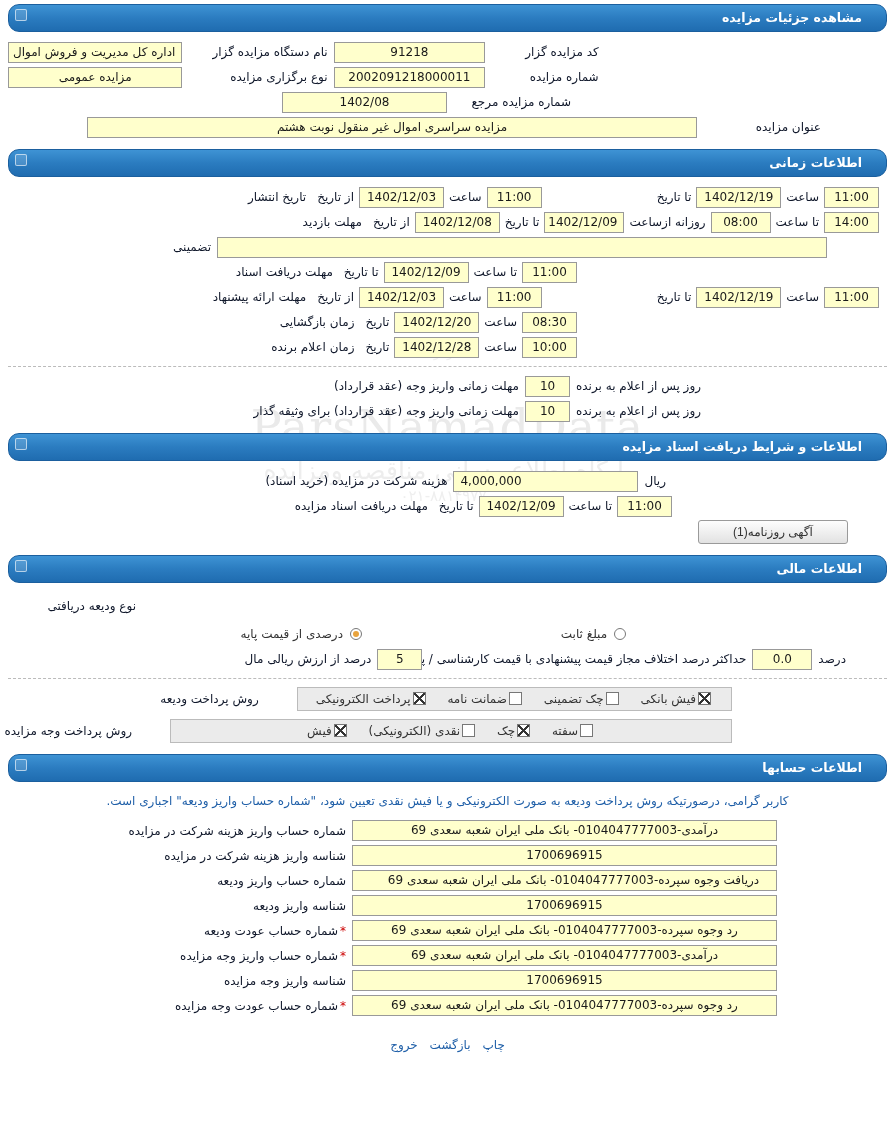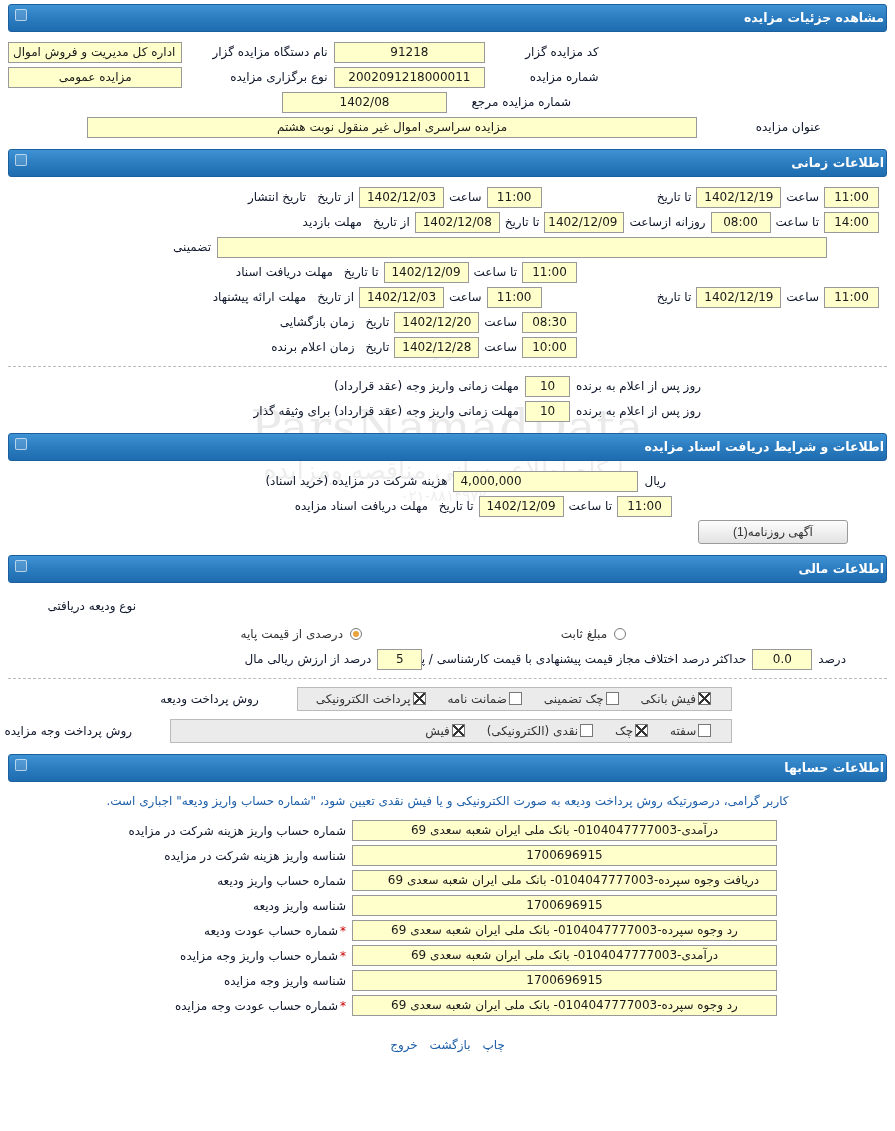--- a/index.html
+++ b/index.html
@@ -14,23 +14,23 @@
     direction: rtl;
   }
   .page { width: 895px; position: relative; padding: 4px 8px 0 8px; }
 
   
   .sec-header {
     background: linear-gradient(to bottom, #3e93d4 0%, #2b7cc0 50%, #1f6cb0 100%);
     color: #ffffff;
     font-weight: bold;
     font-size: 12.5px;
-    padding: 5px 2px 6px 12px;
+    padding: 5px 24px 6px 12px;
     border: 1px solid #1b5f9e;
-    border-radius: 3px;
+    border-radius: 11px;
     margin-bottom: 4px;
     position: relative;
   }
   .sec-header .corner {
     position: absolute;
     left: 6px; top: 4px;
     width: 12px; height: 12px;
     border: 1px solid rgba(255,255,255,.6);
     border-radius: 2px;
     background: rgba(255,255,255,.15);
@@ -411,21 +411,21 @@
           <span class="opt">
             <span class="cb checked"></span><span>پرداخت الکترونیکی</span>
           </span>
         </div>
         <div style="width:32px"></div>
         <div class="lbl" style="width:130px;">روش پرداخت ودیعه</div>
       </div>
 
       <div class="row" style="margin-top:8px;">
         <div style="width:155px"></div>
-        <div class="optbox" style="width:563px;">
+        <div class="optbox" style="width:563px;text-align:center;">
           <span class="opt">
             <span class="cb"></span><span>سفته</span>
           </span>
           <span class="opt">
             <span class="cb checked"></span><span>چک</span>
           </span>
           <span class="opt">
             <span class="cb"></span><span>نقدی (الکترونیکی)</span>
           </span>
           <span class="opt">

